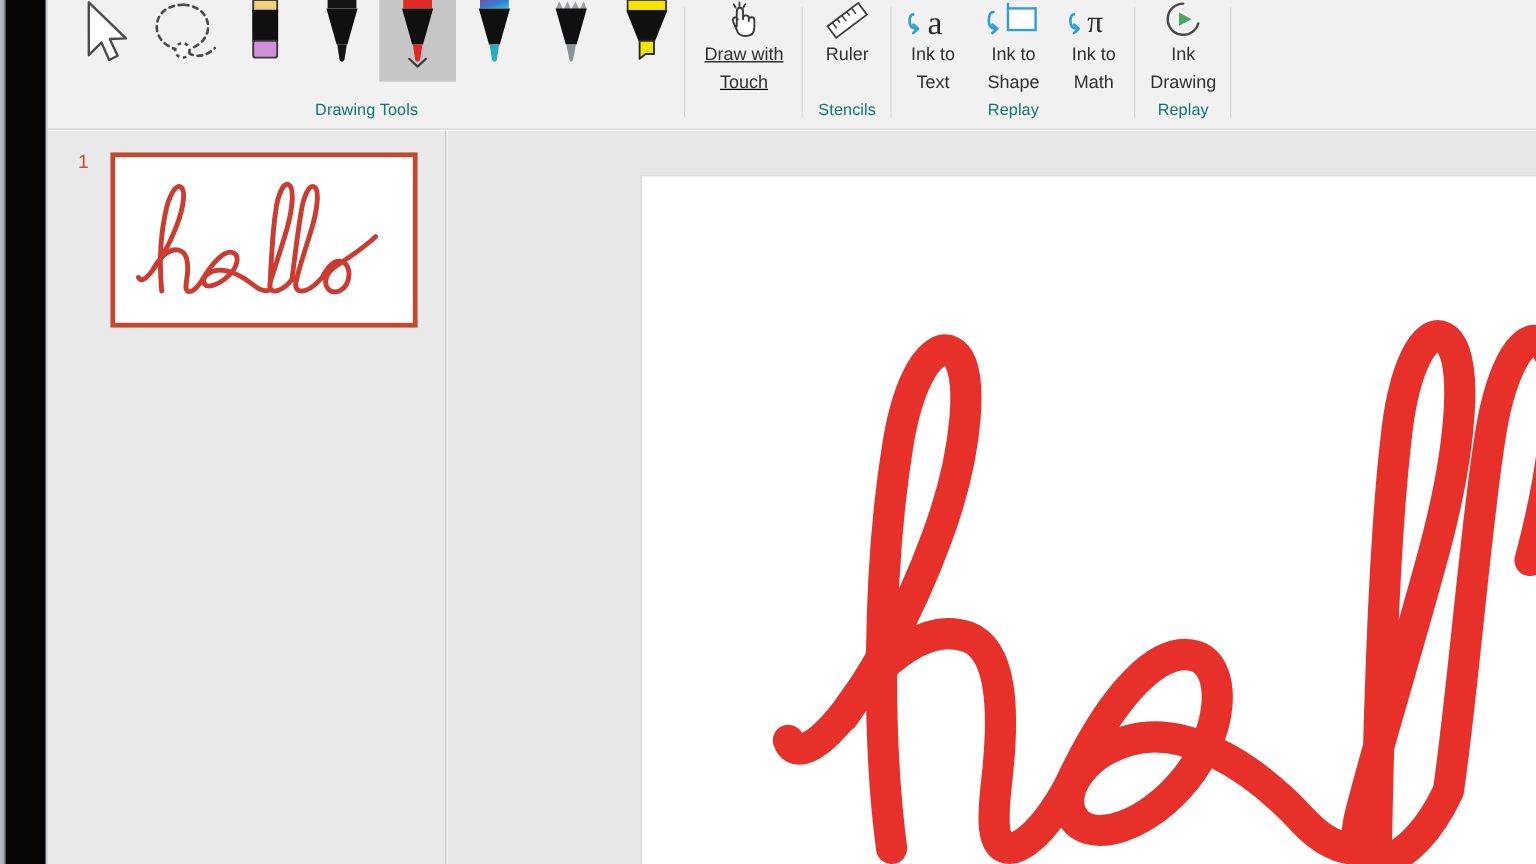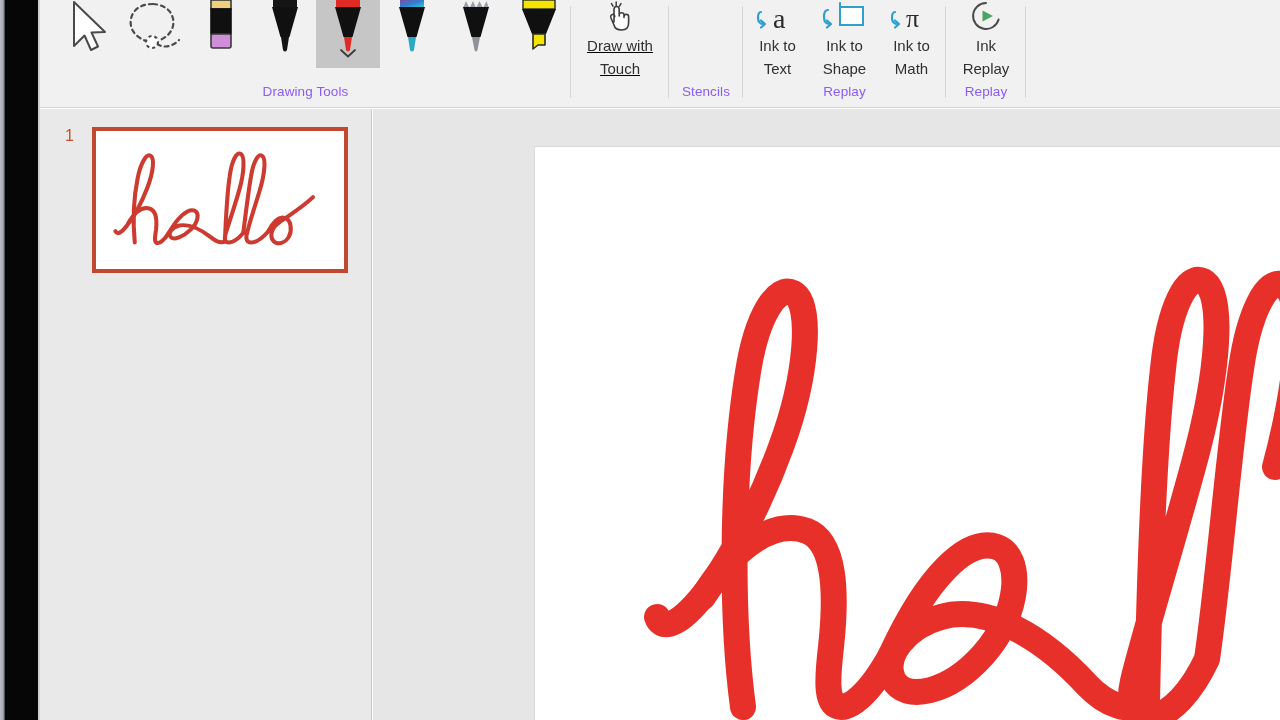--- a/index.html
+++ b/index.html
@@ -60,21 +60,21 @@
     align-items: flex-start;
     height: 78px;
     padding-top: 0;
   }
   .rgroup .rgroup-label {
     position: absolute;
     bottom: 9px;
     left: 0; right: 0;
     text-align: center;
     font-size: 13.5px;
-    color: #8b5cf6;
+    color: #0f766e;
     letter-spacing: .1px;
   }
   .rgroup .sep {
     position: absolute;
     right: 0; top: 6px;
     width: 1px; height: 92px;
     background: #d6d6d6;
   }
 
   
@@ -287,20 +287,33 @@
             </span>
             <span class="cmd-label">Draw with
 Touch</span>
           </div>
         </div>
         <div class="rgroup-label"></div>
         <div class="sep"></div>
       </div>
 
       <div class="rgroup" id="g-stencils" style="width:74px;">
+        <div class="rgroup-body" style="justify-content:center; width:100%;">
+          <div class="cmd-btn" style="width:72px;">
+            <span class="cmd-icon">
+              <svg width="36" height="34" viewBox="0 0 36 34">
+                <g transform="rotate(-37 18 17)">
+                  <rect x="2" y="11" width="32" height="12" fill="#ffffff" stroke="#3d3d3d" stroke-width="1.5"></rect>
+                  <path d="M7 11 L7 17 M12 11 L12 15 M17 11 L17 17 M22 11 L22 15 M27 11 L27 17" stroke="#3d3d3d" stroke-width="1.3"></path>
+                </g>
+              </svg>
+            </span>
+            <span class="cmd-label">Ruler</span>
+          </div>
+        </div>
         <div class="rgroup-label">Stencils</div>
         <div class="sep"></div>
       </div>
 
       <div class="rgroup" id="g-convert" style="width:203px;">
         <div class="rgroup-body" style="justify-content:center; width:100%;">
 
           <div class="cmd-btn" style="width:66px;">
             <span class="cmd-icon">
               <svg width="46" height="32" viewBox="0 0 46 32">
@@ -346,21 +359,21 @@
       <div class="rgroup" id="g-replay" style="width:80px;">
         <div class="rgroup-body" style="justify-content:center; width:100%;">
           <div class="cmd-btn" style="width:78px;">
             <span class="cmd-icon">
               <svg width="38" height="34" viewBox="0 0 38 34">
                 <path d="M19 3 A13 13 0 1 0 31.6 19.5" fill="none" stroke="#4a4a4a" stroke-width="2" stroke-linecap="round"></path>
                 <path d="M15.5 10.5 L26 16 L15.5 21.5 Z" fill="#4aa564"></path>
               </svg>
             </span>
             <span class="cmd-label">Ink
-Replay</span>
+Drawing</span>
           </div>
         </div>
         <div class="rgroup-label">Replay</div>
         <div class="sep"></div>
       </div>
 
     </div>
   </div>
 
   <div id="thumb-panel">

